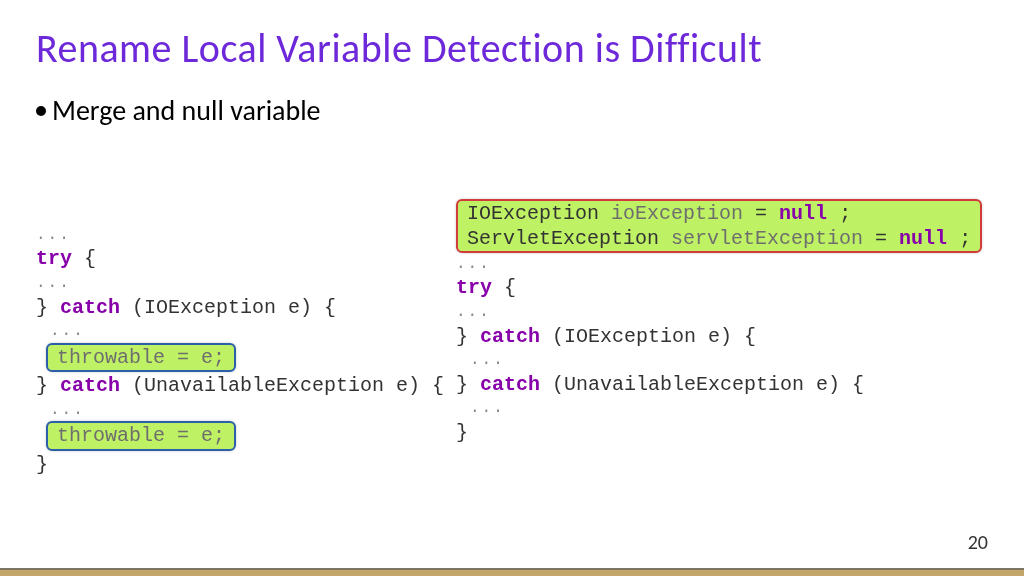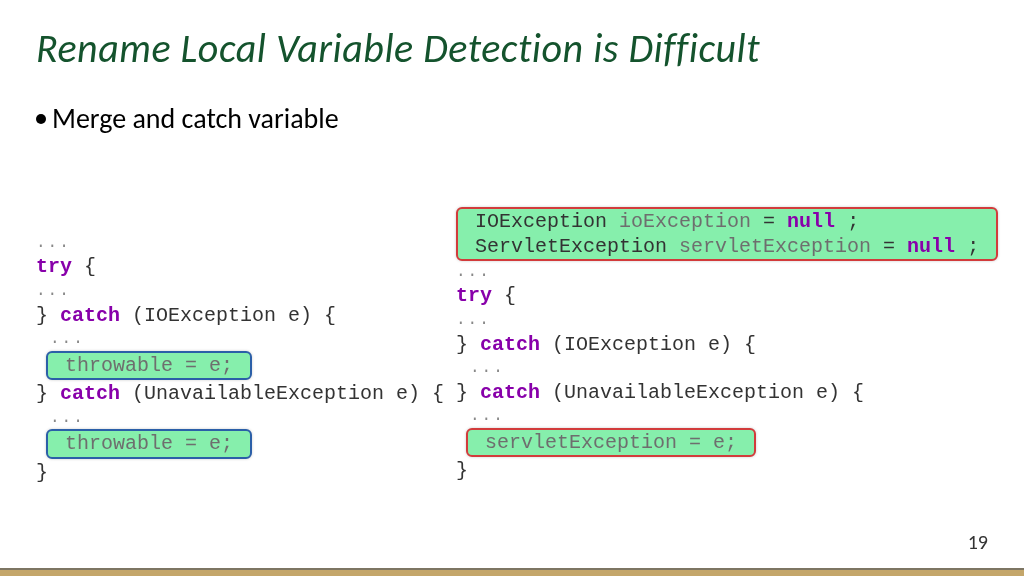--- a/index.html
+++ b/index.html
@@ -1,47 +1,47 @@
 <!DOCTYPE html>
 <html><head>
 <meta charset="utf-8">
 <style>
   * { margin: 0; padding: 0; box-sizing: border-box; }
   html, body { width: 1024px; height: 576px; background: #fff; font-family: "Segoe UI", "Calibri", Arial, sans-serif; }
   .slide { position: relative; width: 1024px; height: 576px; padding: 24px 36px 0 36px; }
-  .title { font-size: 40px; font-weight: 400; color: #14532d; letter-spacing: 0.5px; margin-bottom: 28px; font-style: italic; }
+  .title { font-size: 40px; font-weight: 400; color: #6d28d9; letter-spacing: 0.5px; margin-bottom: 20px; }
   .bullet-row { display: flex; align-items: center; font-size: 28px; color: #000; margin-bottom: 70px; }
   .bullet-dot { display: inline-block; width: 10px; height: 10px; border-radius: 50%; background: #000; margin-right: 6px; }
   .columns { display: flex; gap: 20px; }
   .col { flex: 0 0 auto; }
   .col-left { width: 400px; margin-top: 26px; }
   .col-right { width: 540px; }
   .code { font-family: Consolas, "Courier New", monospace; font-size: 20px; line-height: 1.28; color: #333; white-space: nowrap; }
   .kw { color: #8800aa; font-weight: 600; }
   .type { color: #333; }
   .ident { color: #6e6e6e; }
   .punct { color: #333; }
   .dots { color: #888; letter-spacing: 2px; font-size: 16px; }
-  .boxed { display: inline-block; border: 2.5px solid; border-radius: 6px; padding: 0 17px; box-shadow: 0 0 3px rgba(0,0,0,0.2); background: #86efac; }
+  .boxed { display: inline-block; border: 2.5px solid; border-radius: 6px; padding: 0 9px; box-shadow: 0 0 3px rgba(0,0,0,0.2); background: #bef264; }
   .box-blue { border-color: #2b5fa8; }
   .box-red { border-color: #d23b3b; }
   .page-num { position: absolute; right: 36px; bottom: 22px; font-size: 20px; color: #333; }
   .bottom-bar { position: absolute; left: 0; right: 0; bottom: 0; height: 8px; background: #c4a66a; border-top: 2px solid #7d7563; }
   .line { margin: 1px 0; }
 </style>
 </head>
 <body>
 
 <div class="slide">
 
   <div class="title">Rename Local Variable Detection is Difficult</div>
 
   <div class="bullet-row">
     <span class="bullet-dot"></span>
-    <span>Merge and catch variable</span>
+    <span>Merge and null variable</span>
   </div>
 
   <div class="columns">
 
     <div class="col col-left code">
       <div class="line dots">...</div>
       <div class="line">
         <span class="kw">try</span><span class="punct"> {</span>
       </div>
       <div class="line dots">...</div>
@@ -94,23 +94,20 @@
         <span> </span>
         <span class="kw">catch</span><span class="punct"> (IOException e) {</span>
       </div>
       <div class="line dots" style="padding-left:14px;">...</div>
       <div class="line">
         <span class="punct">}</span>
         <span> </span>
         <span class="kw">catch</span><span class="punct"> (UnavailableException e) {</span>
       </div>
       <div class="line dots" style="padding-left:14px;">...</div>
-      <div class="line" style="padding-left:10px;">
-        <span class="boxed box-red ident">servletException = e;</span>
-      </div>
       <div class="line punct">}</div>
     </div>
 
   </div>
 
-  <div class="page-num">19</div>
+  <div class="page-num">20</div>
   <div class="bottom-bar"></div>
 </div>
 
 </body></html>

